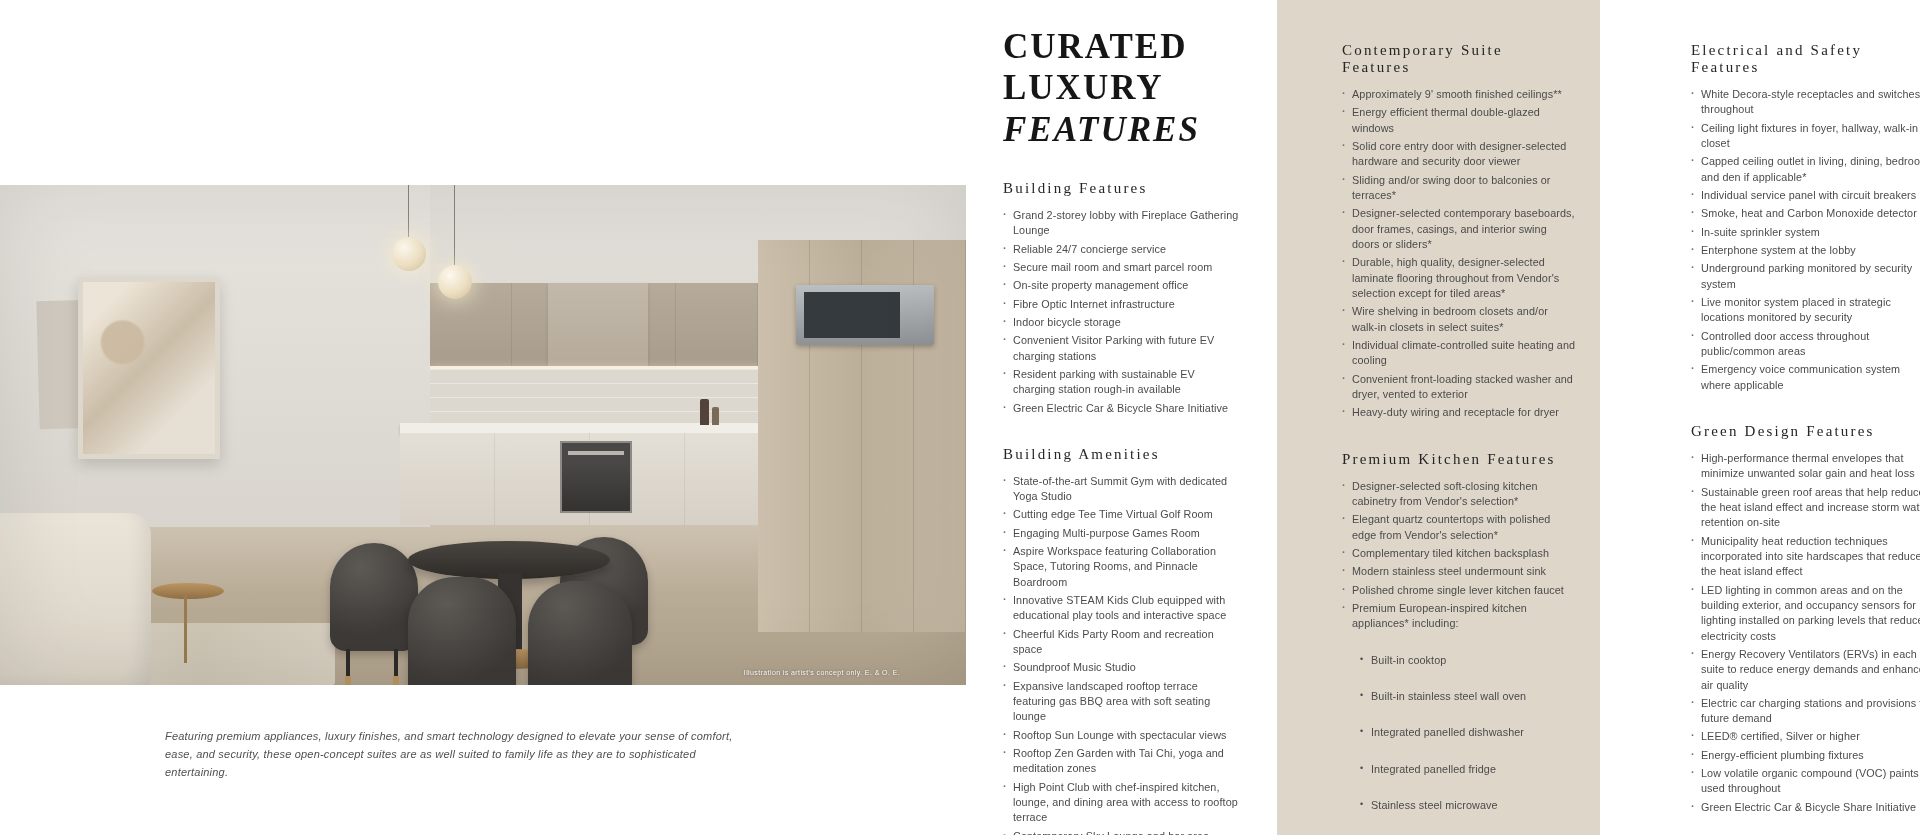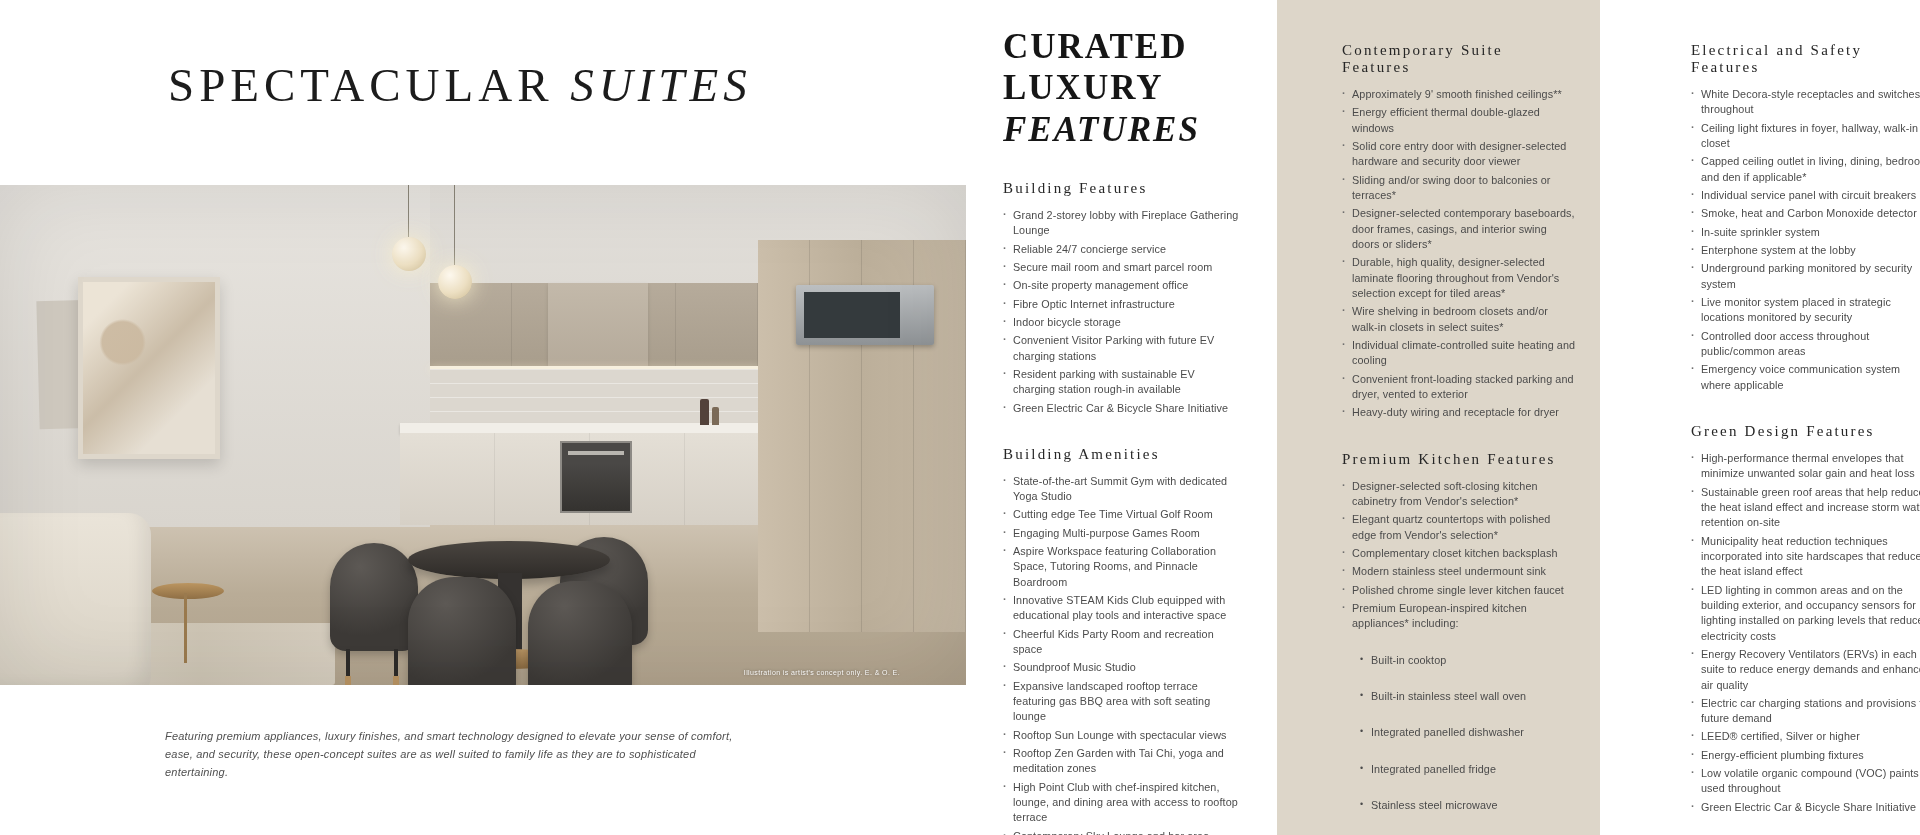--- a/index.html
+++ b/index.html
@@ -118,21 +118,20 @@
   }
   ul.sublist { list-style:none; margin:2px 0 0 8px; }
   ul.sublist > li { position:relative; padding-left:11px; font-size:10.8px; line-height:1.42; color:#4b4b4b; margin-bottom:2px;margin-top:21px; }
   ul.sublist > li::before { content:"\2022"; position:absolute; left:0; top:0; font-size:9px; color:#4b4b4b; }
 </style>
 </head>
 <body>
 
 <div class="page">
 
-  <h1 class="main-title"><span>SPECTACULAR</span>&nbsp;<span class="ital">SUITES</span></h1>
 
   <div class="photo">
     <div class="ph floor"></div>
     <div class="ph left-wall"></div>
     <div class="ph rug"></div>
     <div class="ph art-back"></div>
     <div class="ph art-frame"></div>
     <div class="ph upper-cabinets"></div>
     <div class="ph range-hood"></div>
     <div class="ph light-strip"></div>
@@ -219,30 +218,30 @@
       <h3 class="section-title">Contemporary Suite Features</h3>
       <ul class="feature-list">
           <li>Approximately 9' smooth finished ceilings**</li>
           <li>Energy efficient thermal double-glazed windows</li>
           <li>Solid core entry door with designer-selected hardware and security door viewer</li>
           <li>Sliding and/or swing door to balconies or terraces*</li>
           <li>Designer-selected contemporary baseboards, door frames, casings, and interior swing doors or sliders*</li>
           <li>Durable, high quality, designer-selected laminate flooring throughout from Vendor's selection except for tiled areas*</li>
           <li>Wire shelving in bedroom closets and/or walk-in closets in select suites*</li>
           <li>Individual climate-controlled suite heating and cooling</li>
-          <li>Convenient front-loading stacked parking and dryer, vented to exterior</li>
+          <li>Convenient front-loading stacked washer and dryer, vented to exterior</li>
           <li>Heavy-duty wiring and receptacle for dryer</li>
         </ul>
     </div>
     <div class="section">
       <h3 class="section-title">Premium Kitchen Features</h3>
       <ul class="feature-list">
           <li>Designer-selected soft-closing kitchen cabinetry from Vendor's selection*</li>
           <li>Elegant quartz countertops with polished edge from Vendor's selection*</li>
-          <li>Complementary closet kitchen backsplash</li>
+          <li>Complementary tiled kitchen backsplash</li>
           <li>Modern stainless steel undermount sink</li>
           <li>Polished chrome single lever kitchen faucet</li>
           <li>Premium European-inspired kitchen appliances* including:<ul class="sublist">
               <li>Built-in cooktop</li>
               <li>Built-in stainless steel wall oven</li>
               <li>Integrated panelled dishwasher</li>
               <li>Integrated panelled fridge</li>
               <li>Stainless steel microwave</li>
               <li>Stainless steel hood fan</li>
             </ul></li>

